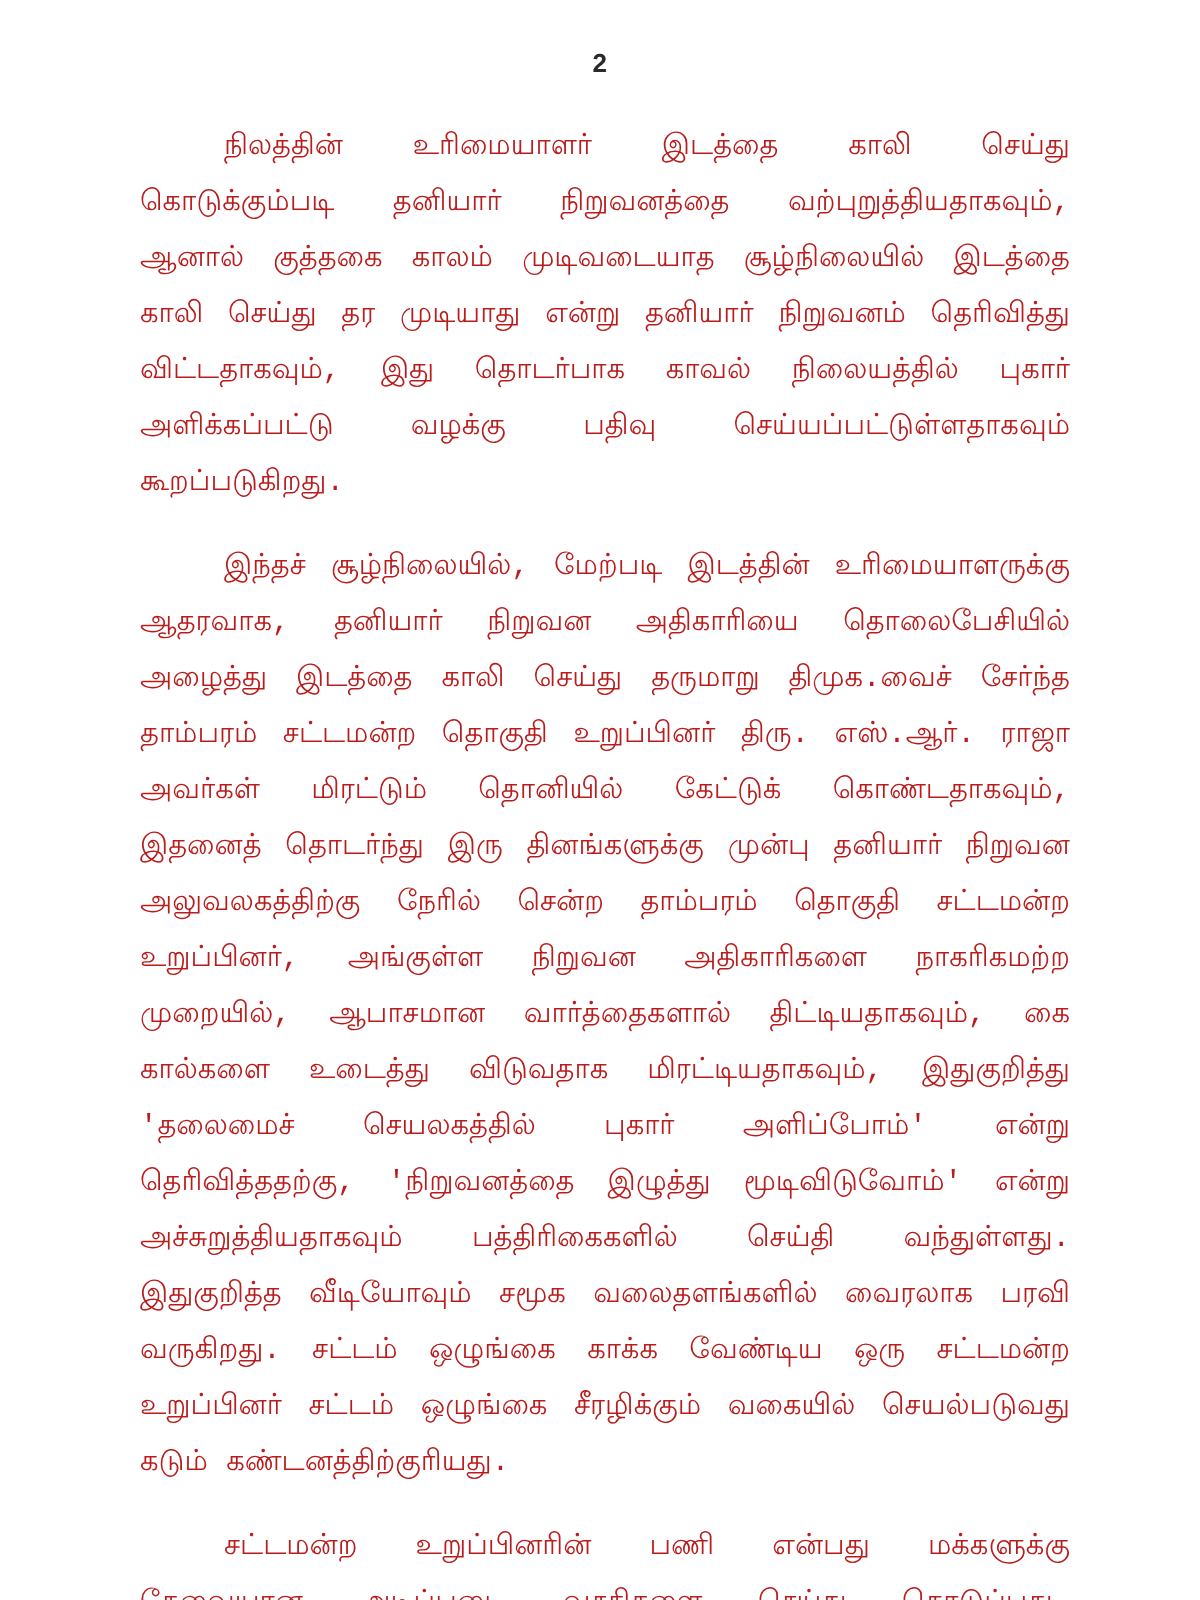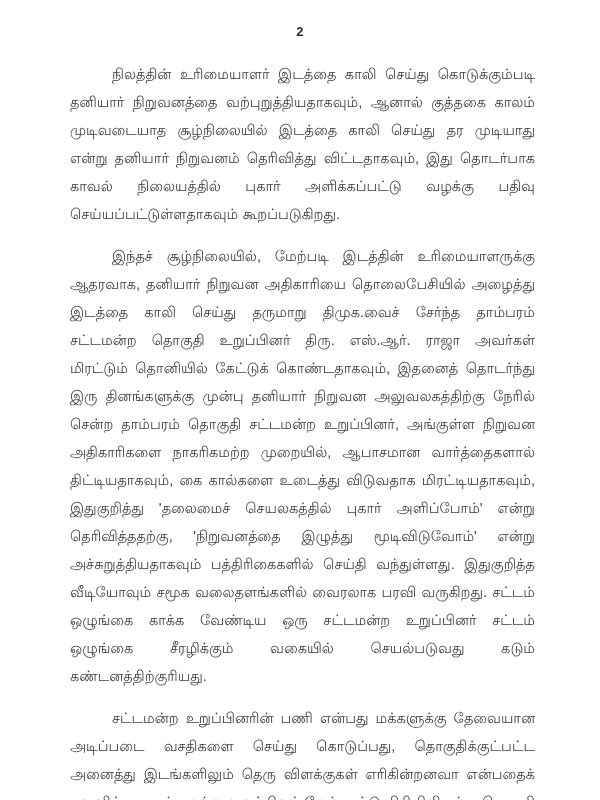--- a/index.html
+++ b/index.html
@@ -42,23 +42,24 @@
     width: 465px;
   }
 
   .para {
     margin: 0 0 14px 0;
     font-size: 14.5px;
     line-height: 28px;
     text-align: justify;
     text-justify: inter-word;
     text-indent: 42px;
-    color: #404040;
+    color: #b91c1c;
     word-spacing: 0.5px;
     hyphens: none;
+    font-family: Liberation Mono, monospace;
   }
 
   .para:last-child {
     margin-bottom: 0;
   }
 </style>
 </head>
 <body>
 
 <div class="page">

